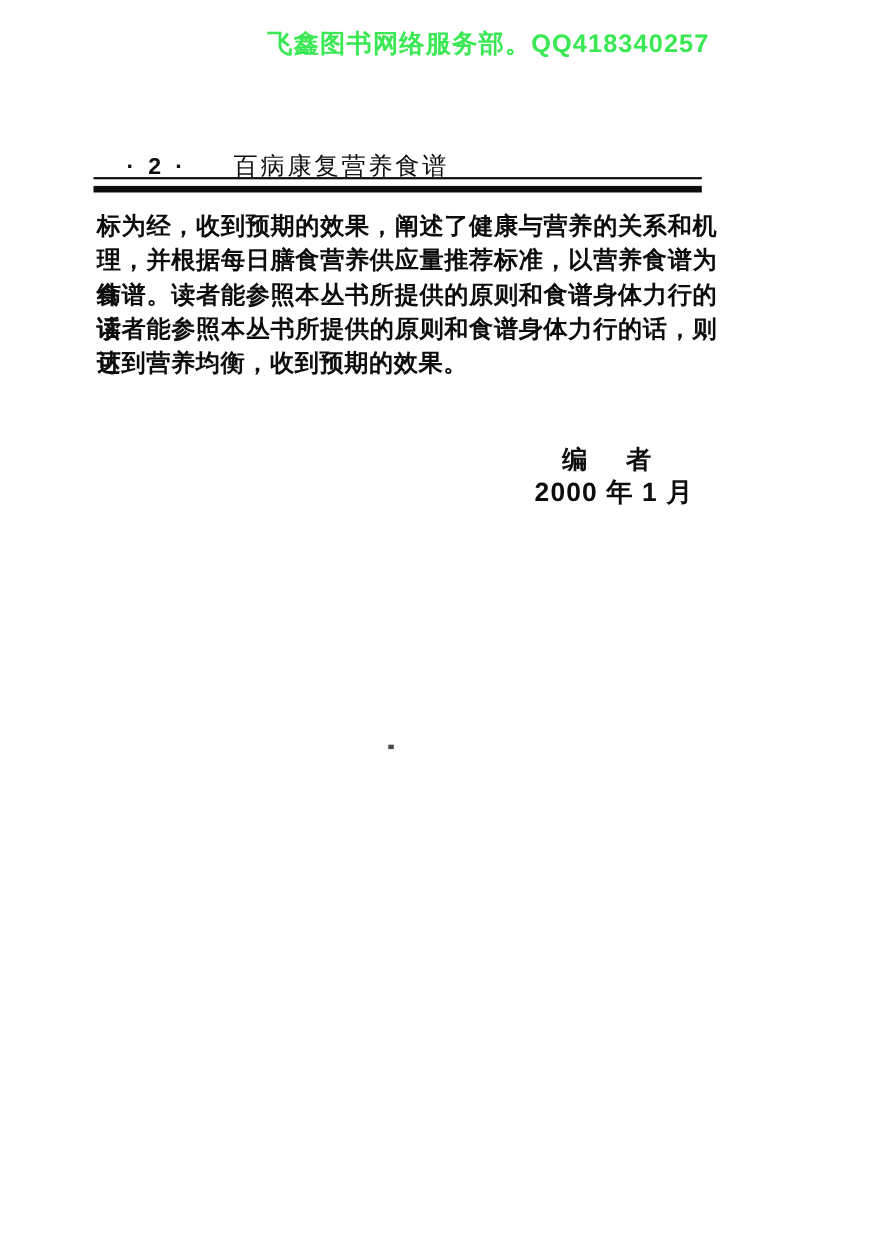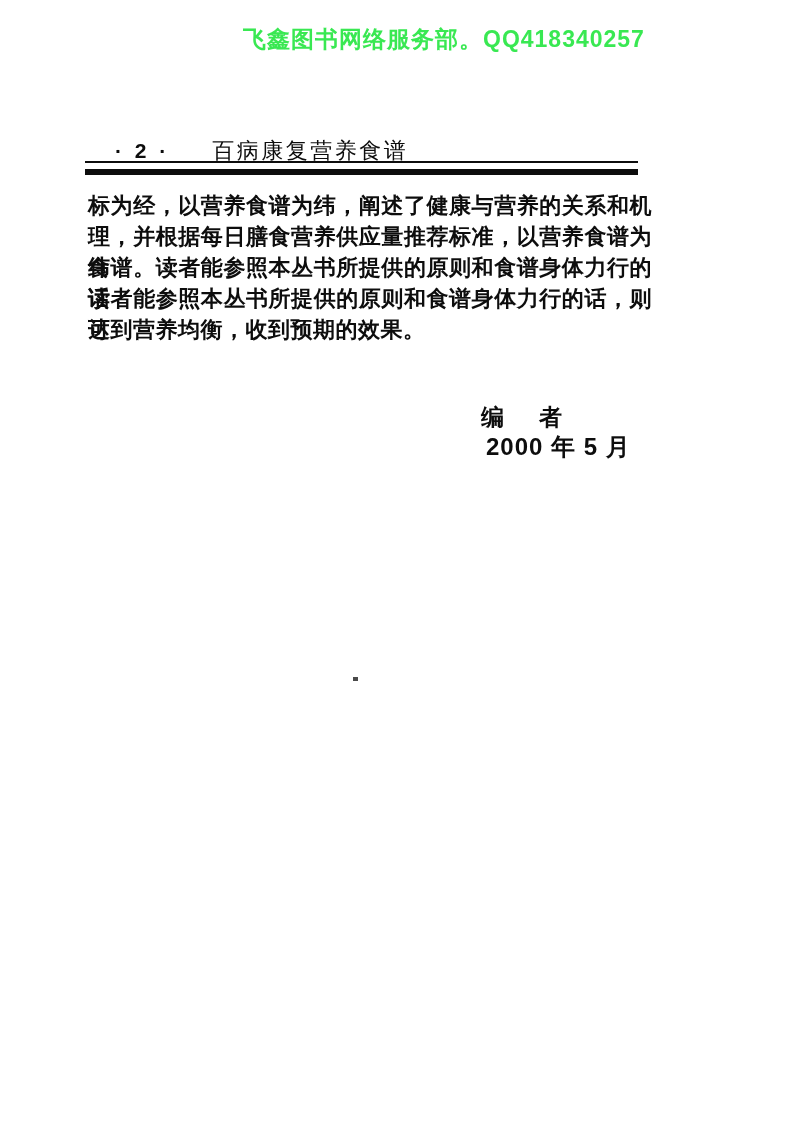--- a/index.html
+++ b/index.html
@@ -72,21 +72,21 @@
     text-align: justify;
     text-align-last: justify;
     white-space: normal;
   }
   .bodyline.lastline {
     text-align: right;
     text-align-last: left;
   }
   .sig {
     position: absolute;
-    left: 481px;
+    left: 511px;
     top: 402px;
     font-size: 23px;
     font-weight: bold;
     letter-spacing: 6px;
     white-space: nowrap;
   }
   .pubdate {
     position: absolute;
     left: 486px;
     top: 431px;
@@ -115,26 +115,26 @@
     <span class="pagenum">· 2 ·</span>
     <span class="booktitle">百病康复营养食谱</span>
   </div>
 
   <div class="rule">
     <div class="rule-thin"></div>
     <div class="rule-thick"></div>
   </div>
 
   <div class="bodytext">
-    <div class="bodyline">标为经，以营养食谱为纬，阐述了健康与营养的关系和机</div>
+    <div class="bodyline">标为经，收到预期的效果，阐述了健康与营养的关系和机</div>
     <div class="bodyline">理，并根据每日膳食营养供应量推荐标准，以营养食谱为纬</div>
     <div class="bodyline">食谱。读者能参照本丛书所提供的原则和食谱身体力行的话，</div>
     <div class="bodyline">读者能参照本丛书所提供的原则和食谱身体力行的话，则可</div>
     <div class="bodyline lastline">达到营养均衡，收到预期的效果。</div>
   </div>
 
   <div class="sig">编　者</div>
 
-  <div class="pubdate">2000 年 5 月</div>
+  <div class="pubdate">2000 年 1 月</div>
 
   <div class="speck"></div>
 
 </div>
 
 </body></html>

